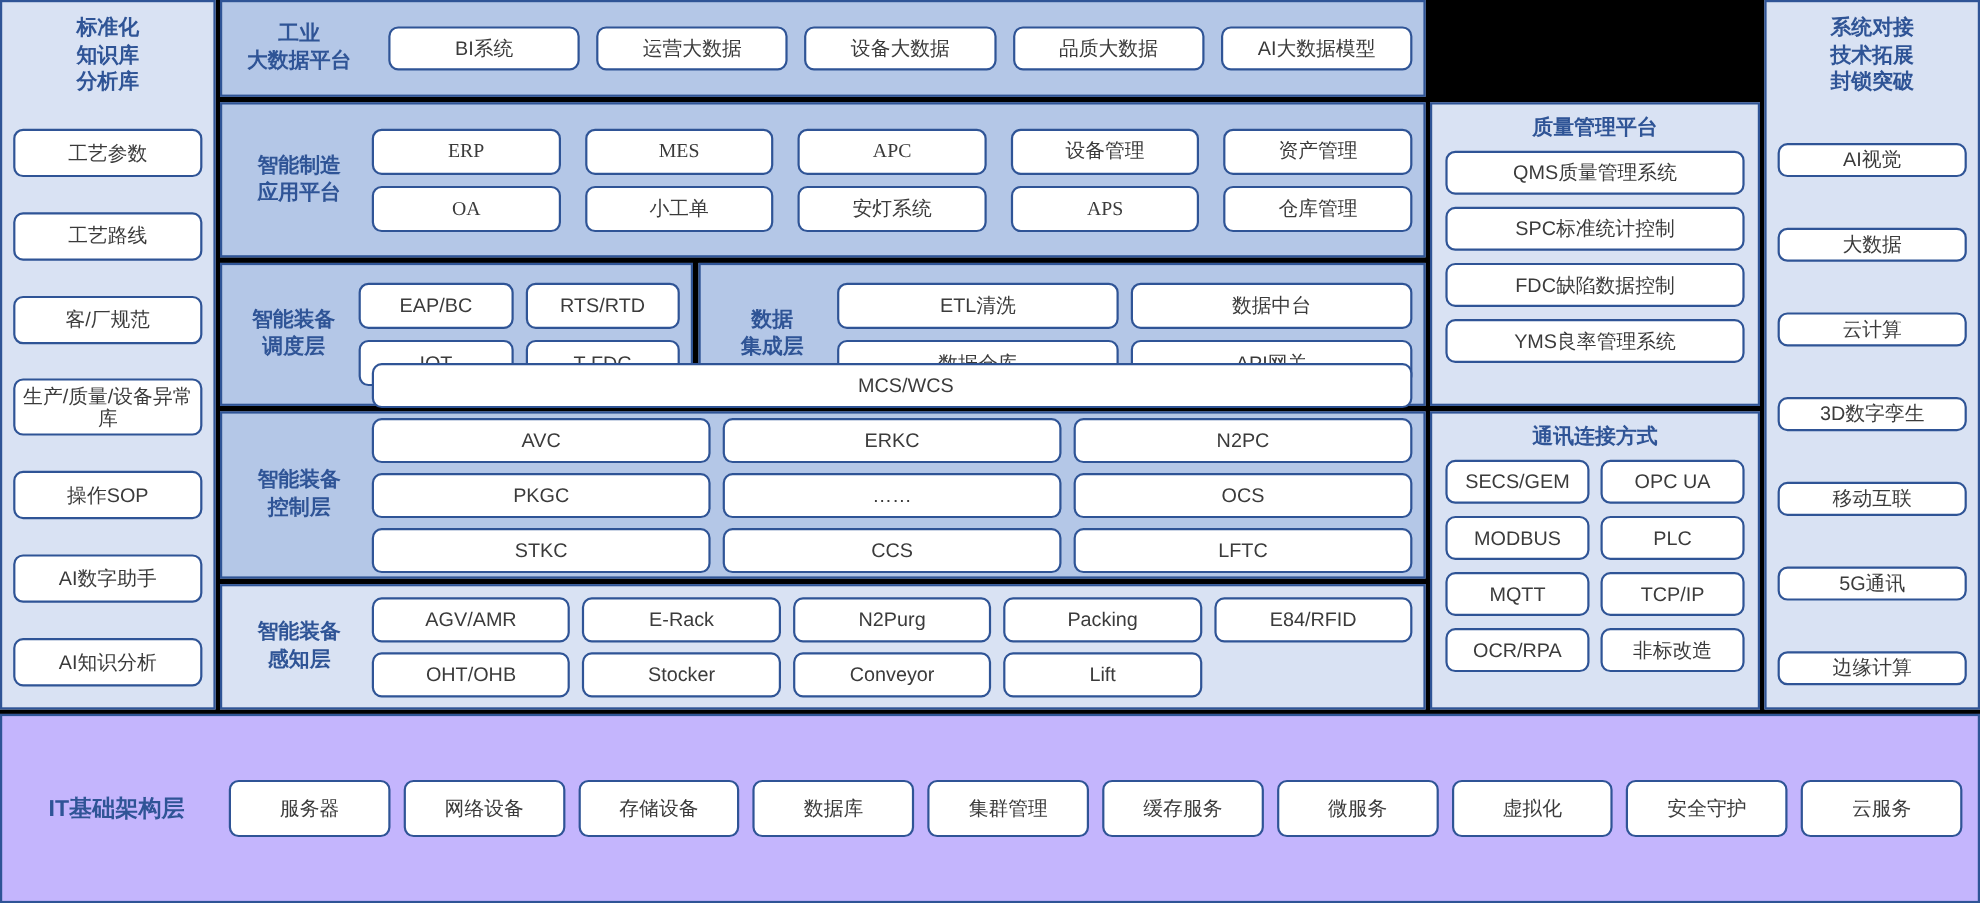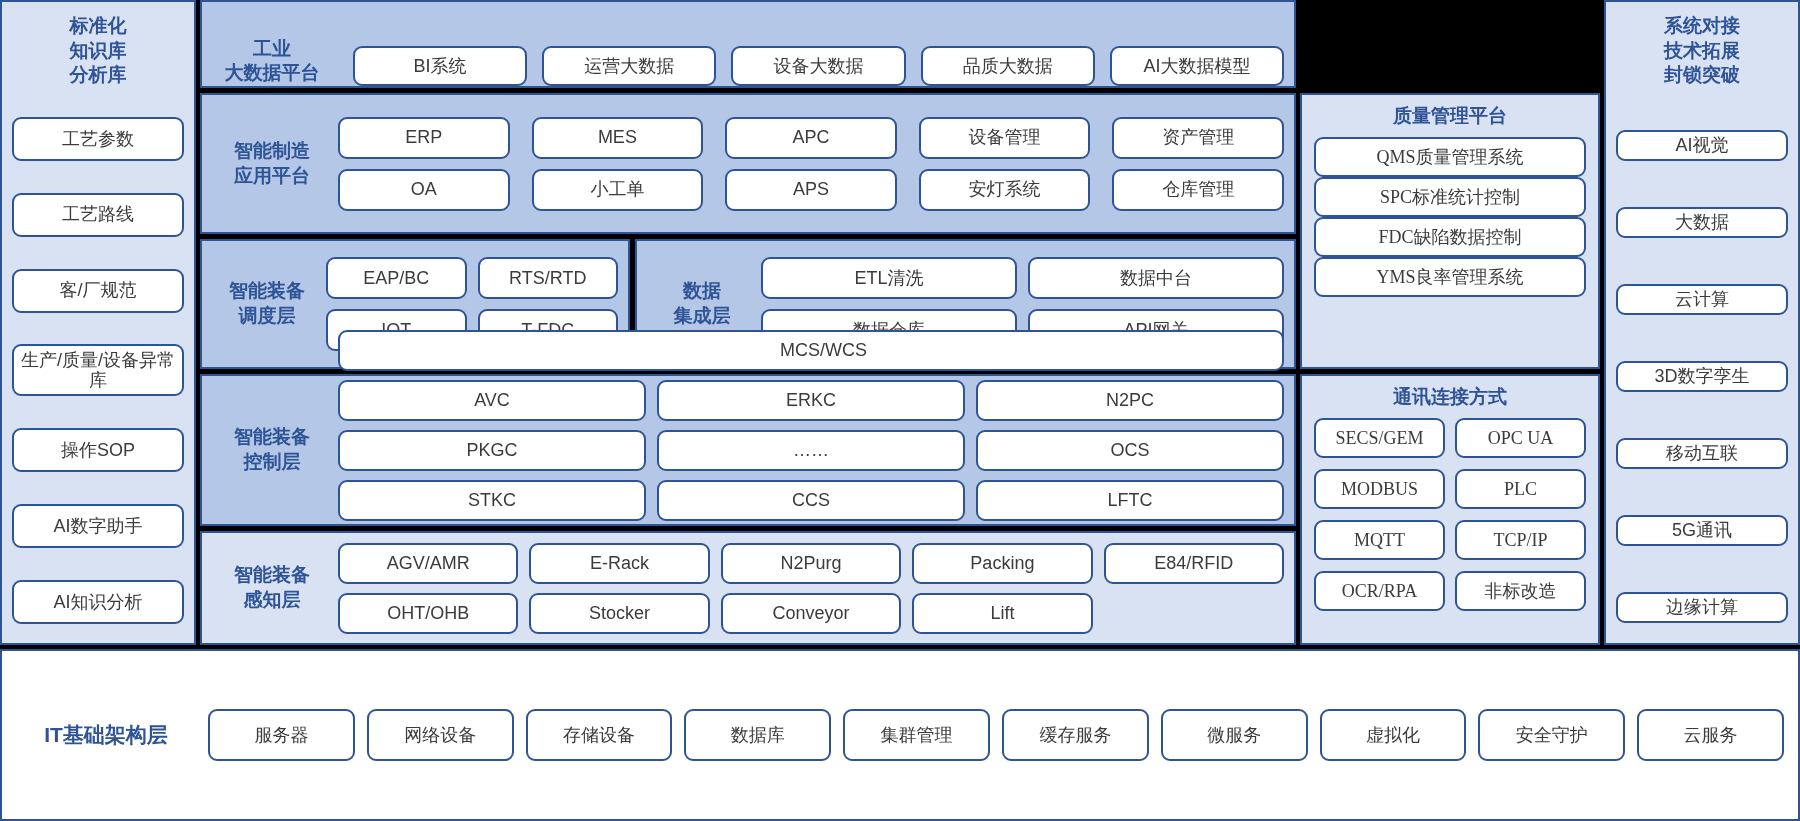--- a/index.html
+++ b/index.html
@@ -82,30 +82,30 @@
   .col-mid{
     flex:1 1 auto;
     display:flex;flex-direction:column;
     gap:5px;
     min-width:0;
   }
 
   
   .row-bigdata{
     flex:0 0 88px;
-    display:flex;align-items:flex-end;
+    display:flex;align-items:center;
     padding:0 10px;
     gap:15px;
   }
   .row-bigdata .side-title{width:120px;margin-right:6px;}
   .row-bigdata .chip{flex:1 1 0;height:40px;}
 
   
   .row-two{
-    display:flex;gap:5px;flex:0 0 141px;min-height:0;
+    display:flex;gap:5px;flex:0 0 141px;min-height:0;font-family:Liberation Serif, serif;
   }
   .blk-app{
     flex:1 1 auto;
     display:flex;align-items:center;
     padding:0 10px;min-width:0;
   }
   .blk-app .side-title{width:120px;margin-right:6px;}
   .grid-app{
     flex:1 1 auto;
     display:grid;
@@ -168,41 +168,41 @@
   
   .col-qc{
     flex:0 0 300px;display:flex;flex-direction:column;gap:5px;min-width:0;
   }
   .qc-panel{
     background:#d9e2f3;border:2px solid #2f5496;box-sizing:border-box;
     display:flex;flex-direction:column;align-items:center;
     padding:6px 12px;
   }
   .qc-panel .panel-title{margin:2px 0 8px 0;}
-  .qc-panel .chip{width:100%;height:40px;font-family:Liberation Serif, serif;}
+  .qc-panel .chip{width:100%;height:40px;margin-bottom:11px;}
   .comm-grid{
     width:100%;display:grid;grid-template-columns:1fr 1fr;
     grid-auto-rows:40px;gap:11px 10px;
   }
 
   
   .col-right{
     flex:0 0 196px;
     background:#d9e2f3;border:2px solid #2f5496;box-sizing:border-box;
     display:flex;flex-direction:column;
     padding:8px 10px 6px 10px;
   }
   .col-right .side-title{margin-bottom:10px;margin-top:4px;}
   .col-right .chip{width:100%;height:44px;margin-bottom:14px;font-size:18px;margin-top:32px;}
 
   
   .row-it{
     flex:1 1 auto;
     display:flex;align-items:center;
-    background:#ffffff;
+    background:#c4b5fd;
     border:2px solid #2f5496;
     box-sizing:border-box;
     padding:0 14px;
     gap:12px;
     margin-top:4px;
   }
   .row-it .it-title{
     color:#2f5496;font-weight:bold;font-size:21px;
     flex:0 0 180px;text-align:center;
   }
@@ -251,22 +251,22 @@
             <div>应用平台</div>
           </div>
           <div class="grid-app">
             <div class="chip">ERP</div>
             <div class="chip">MES</div>
             <div class="chip">APC</div>
             <div class="chip">设备管理</div>
             <div class="chip">资产管理</div>
             <div class="chip">OA</div>
             <div class="chip">小工单</div>
+            <div class="chip">安灯系统</div>
             <div class="chip">APS</div>
-            <div class="chip">安灯系统</div>
             <div class="chip">仓库管理</div>
           </div>
         </div>
       </div>
 
       <div class="row-three">
         <div class="panel blk-dispatch">
           <div class="side-title">
             <div>智能装备</div>
             <div>调度层</div>

